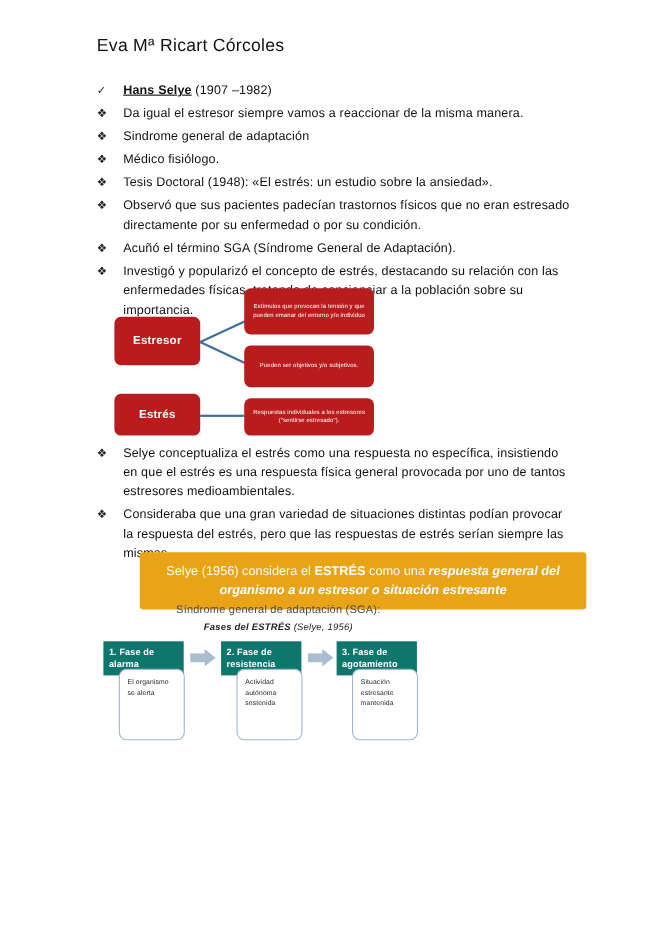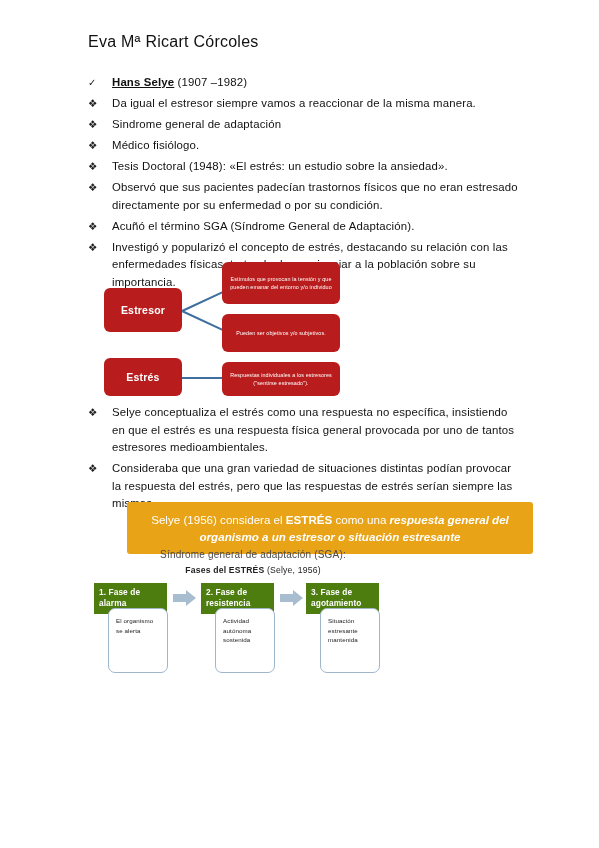--- a/index.html
+++ b/index.html
@@ -153,41 +153,42 @@
   .sga-line1 {
     font-size: 10px;
     color: #4a4a4a;
     letter-spacing: 0.2px;
     margin-bottom: 5px;
   }
   .sga-line2 {
     font-size: 8.6px;
     color: #222;
     letter-spacing: 0.2px;
+    font-style: italic;
   }
   .sga-line2 b { font-weight: bold; }
 
   
   .phases {
     position: absolute;
     left: 94px;
     top: 583px;
     width: 310px;
     height: 96px;
   }
   .phase-group { position: absolute; top: 0; width: 96px; height: 96px; }
   #phase-1 { left: 0px; }
   #phase-2 { left: 107px; }
   #phase-3 { left: 212px; }
   .phase-head {
     position: absolute;
     left: 0; top: 0;
     width: 73px;
     height: 31px;
-    background: #4d7c0f;
+    background: #0f766e;
     color: #ffffff;
     font-size: 8.3px;
     line-height: 11px;
     font-weight: bold;
     padding: 4px 5px;
     box-sizing: border-box;
     letter-spacing: 0.1px;
   }
   .phase-card {
     position: absolute;

